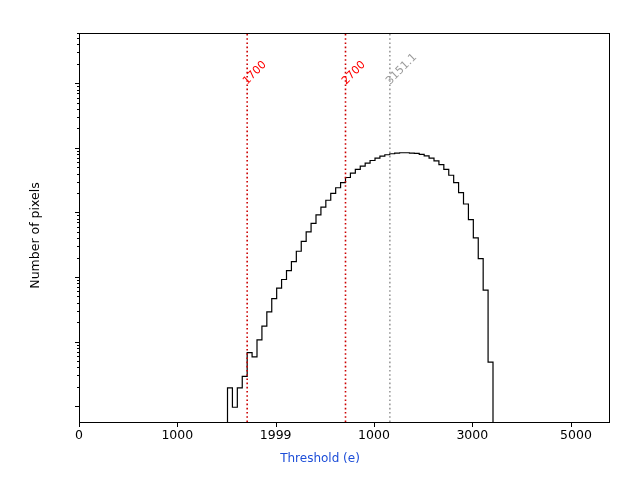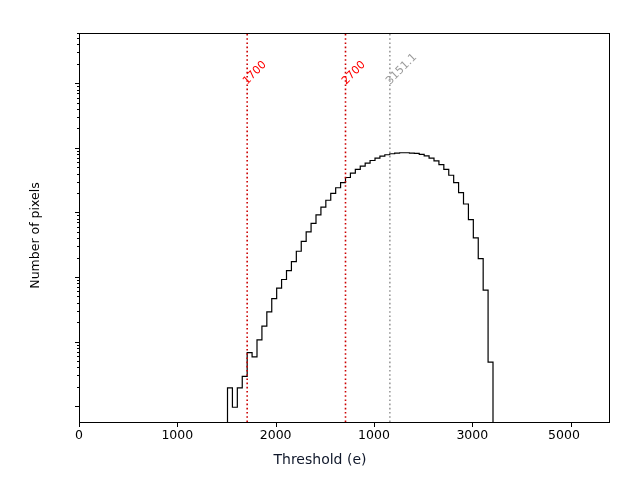--- a/index.html
+++ b/index.html
@@ -40,21 +40,21 @@
 
   
   .xtick{
     position:absolute;top:427px;font-size:12.5px;color:#000;
     transform:translateX(-50%);white-space:nowrap;
   }
 
   
   .xlabel{
     position:absolute;left:0;top:451px;width:640px;text-align:center;
-    font-size:14px;color:#0f172a;
+    font-size:12px;color:#1d4ed8;
   }
   .ylabel{
     position:absolute;left:-96px;top:228px;width:260px;text-align:center;
     font-size:12.5px;color:#000;
     transform:rotate(-90deg);transform-origin:center center;
   }
 
   
   .tickmark{position:absolute;background:#000;}
   .xmaj{width:1px;height:4px;top:423px;}
@@ -83,24 +83,24 @@
     <div id="vline-labels">
         <div class="vline-label red" style="left: 169.167px; top: 40px;">1700</div>
         <div class="vline-label red" style="left: 267.5px; top: 40px;">2700</div>
         <div class="vline-label gray" style="left: 311.858px; top: 40px;">3151.1</div>
       </div>
   </div>
 
   <div id="xticklabels">
       <div class="xtick" style="left: 79px;">0</div>
       <div class="xtick" style="left: 177.333px;">1000</div>
-      <div class="xtick" style="left: 275.667px;">2000</div>
+      <div class="xtick" style="left: 275.667px;">1999</div>
       <div class="xtick" style="left: 374px;">1000</div>
       <div class="xtick" style="left: 472.333px;">3000</div>
-      <div class="xtick" style="left: 564px;">5000</div>
+      <div class="xtick" style="left: 576px;">5000</div>
     </div>
   <div id="yticklabels"></div>
   <div id="tickmarks">
       <div class="tickmark xmaj" style="left: 79px;"></div>
       <div class="tickmark xmaj" style="left: 177.333px;"></div>
       <div class="tickmark xmaj" style="left: 275.667px;"></div>
       <div class="tickmark xmaj" style="left: 374px;"></div>
       <div class="tickmark xmaj" style="left: 472.333px;"></div>
       <div class="tickmark xmaj" style="left: 570.667px;"></div>
       <div class="tickmark ymaj" style="top: 406.229px;"></div>

